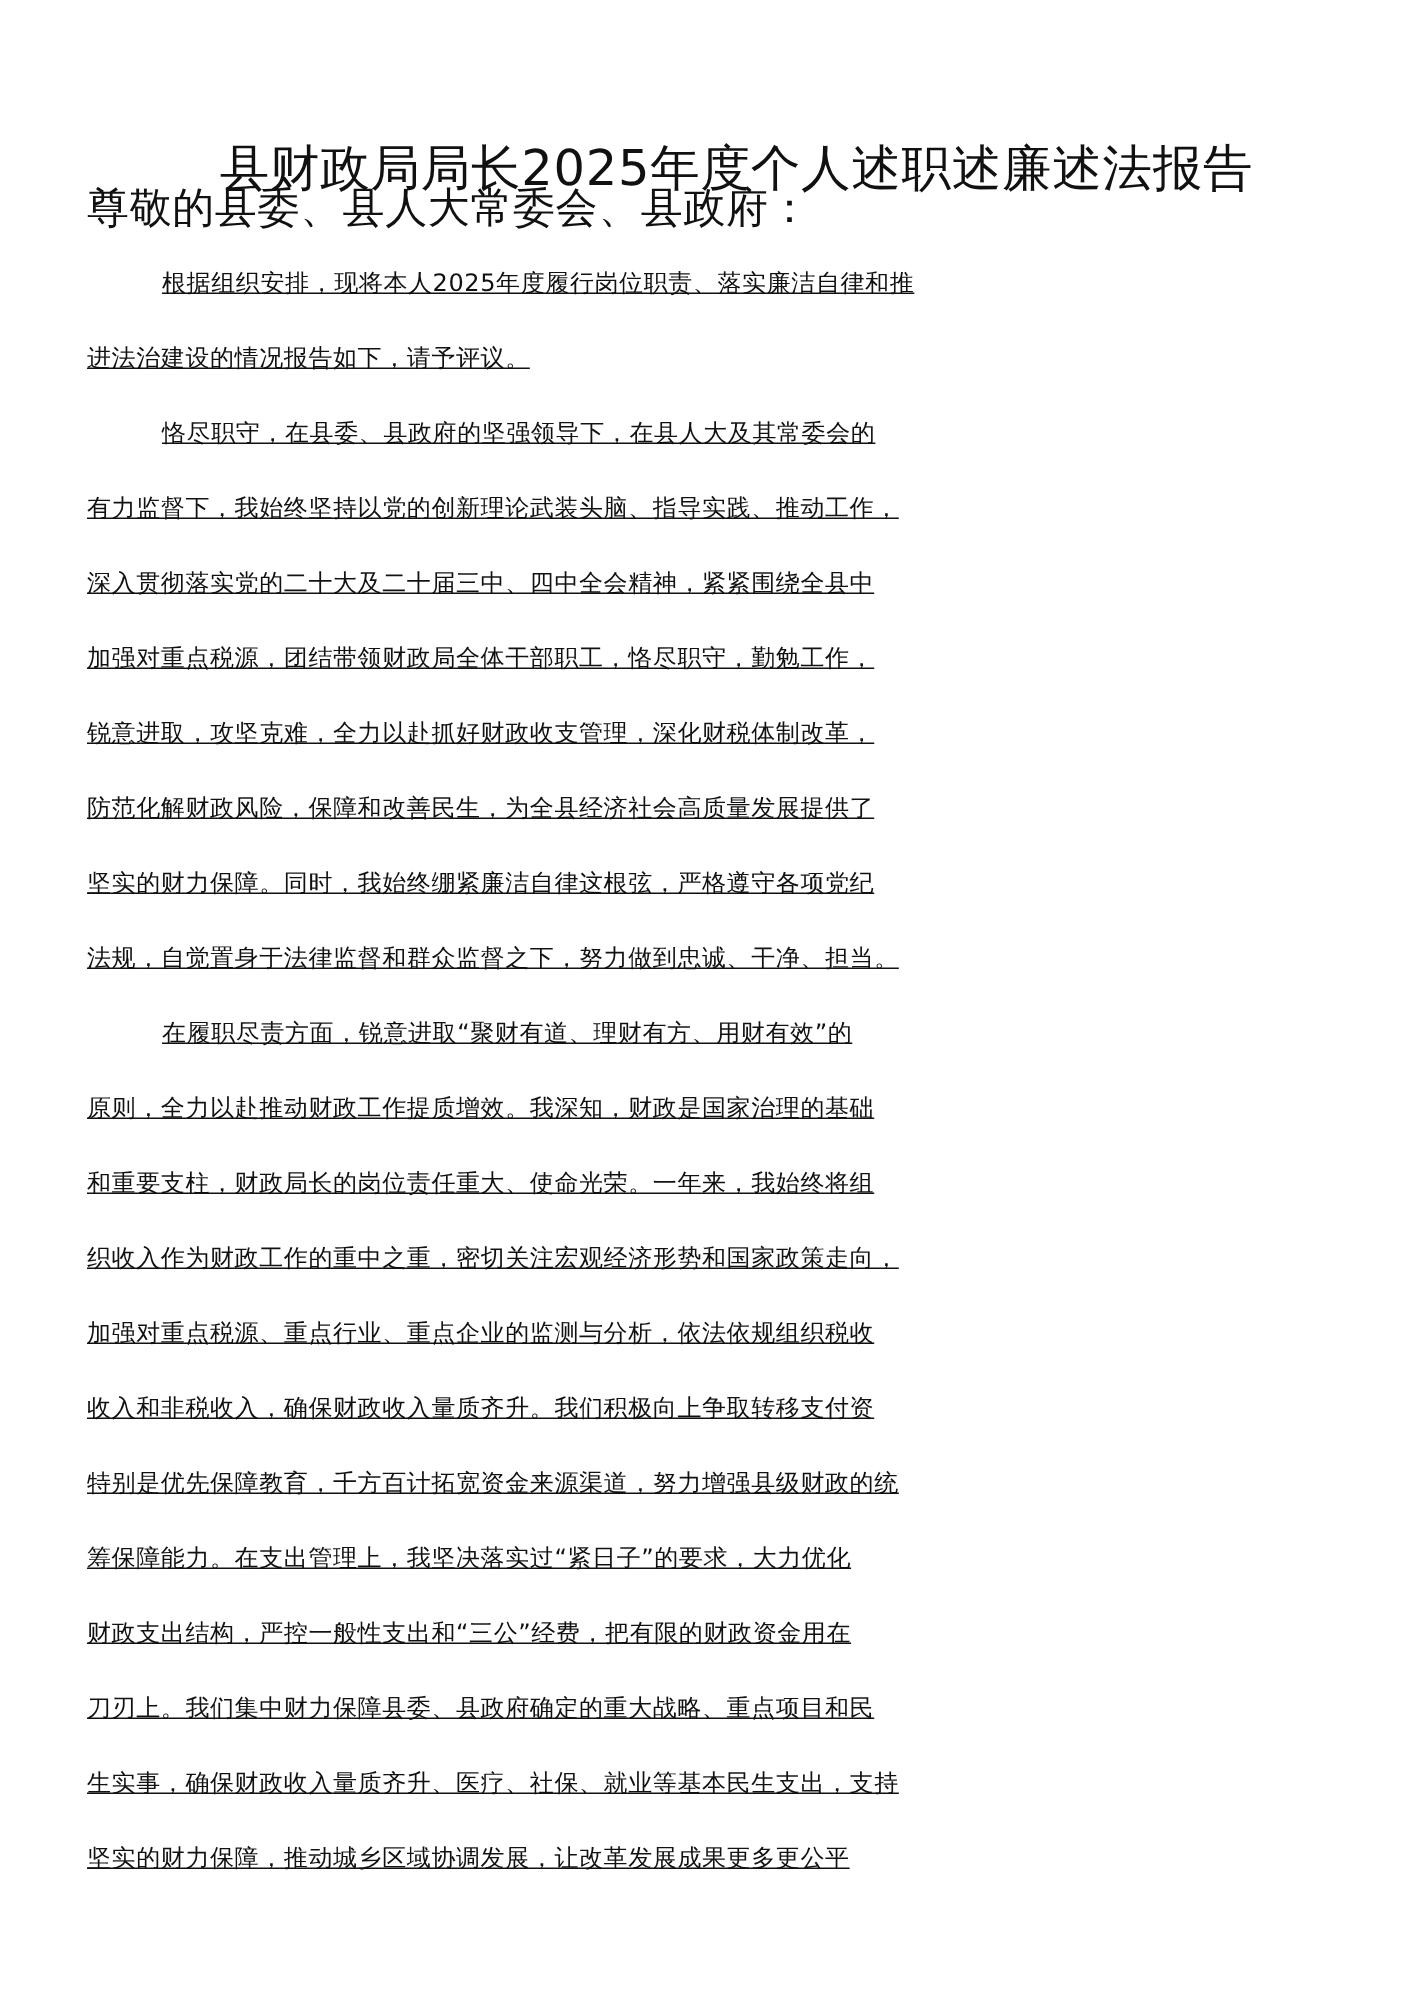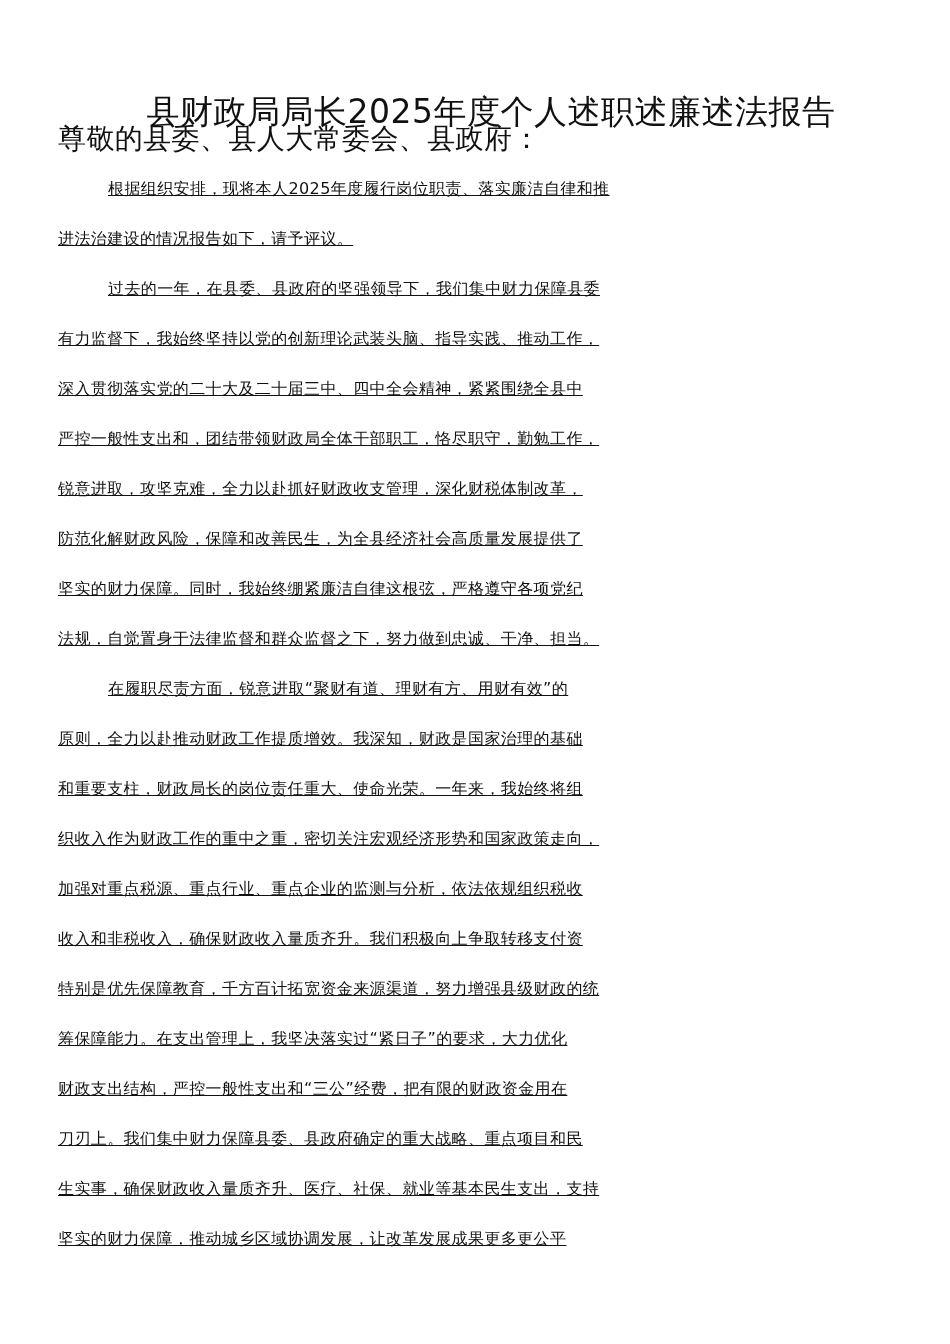--- a/index.html
+++ b/index.html
@@ -58,24 +58,24 @@
   </style>
 </head>
 <body>
 
 <div class="page">
   <h1 class="doc-title">县财政局局长2025年度个人述职述廉述法报告</h1>
   <div class="salutation">尊敬的县委、县人大常委会、县政府：</div>
 
   <div class="line indent" style="top:172px">根据组织安排，现将本人2025年度履行岗位职责、落实廉洁自律和推</div>
   <div class="line" style="top:222px">进法治建设的情况报告如下，请予评议。</div>
-  <div class="line indent" style="top:272px">过去的一年，在县委、县政府的坚强领导下，我们集中财力保障县委</div>
+  <div class="line indent" style="top:272px">恪尽职守，在县委、县政府的坚强领导下，在县人大及其常委会的</div>
   <div class="line" style="top:322px">有力监督下，我始终坚持以党的创新理论武装头脑、指导实践、推动工作，</div>
   <div class="line" style="top:372px">深入贯彻落实党的二十大及二十届三中、四中全会精神，紧紧围绕全县中</div>
-  <div class="line" style="top:422px">严控一般性支出和，团结带领财政局全体干部职工，恪尽职守，勤勉工作，</div>
+  <div class="line" style="top:422px">加强对重点税源，团结带领财政局全体干部职工，恪尽职守，勤勉工作，</div>
   <div class="line" style="top:472px">锐意进取，攻坚克难，全力以赴抓好财政收支管理，深化财税体制改革，</div>
   <div class="line" style="top:522px">防范化解财政风险，保障和改善民生，为全县经济社会高质量发展提供了</div>
   <div class="line" style="top:572px">坚实的财力保障。同时，我始终绷紧廉洁自律这根弦，严格遵守各项党纪</div>
   <div class="line" style="top:622px">法规，自觉置身于法律监督和群众监督之下，努力做到忠诚、干净、担当。</div>
   <div class="line indent" style="top:672px">在履职尽责方面，锐意进取“聚财有道、理财有方、用财有效”的</div>
   <div class="line" style="top:722px">原则，全力以赴推动财政工作提质增效。我深知，财政是国家治理的基础</div>
   <div class="line" style="top:772px">和重要支柱，财政局长的岗位责任重大、使命光荣。一年来，我始终将组</div>
   <div class="line" style="top:822px">织收入作为财政工作的重中之重，密切关注宏观经济形势和国家政策走向，</div>
   <div class="line" style="top:872px">加强对重点税源、重点行业、重点企业的监测与分析，依法依规组织税收</div>
   <div class="line" style="top:922px">收入和非税收入，确保财政收入量质齐升。我们积极向上争取转移支付资</div>

